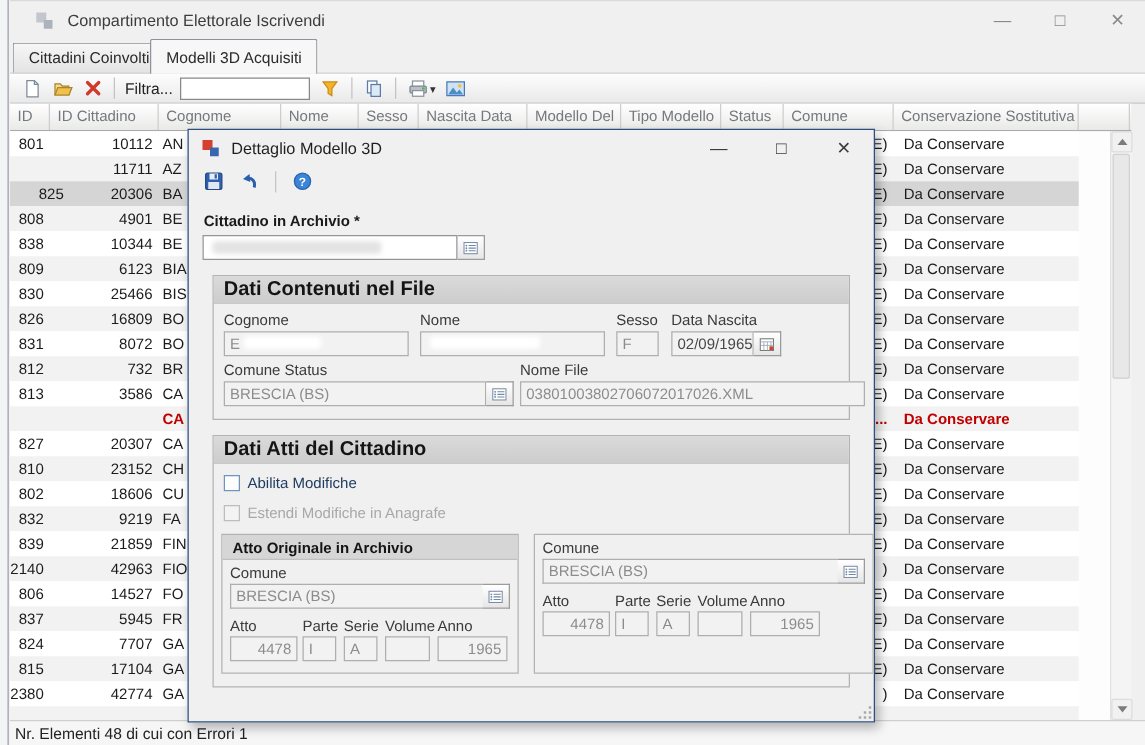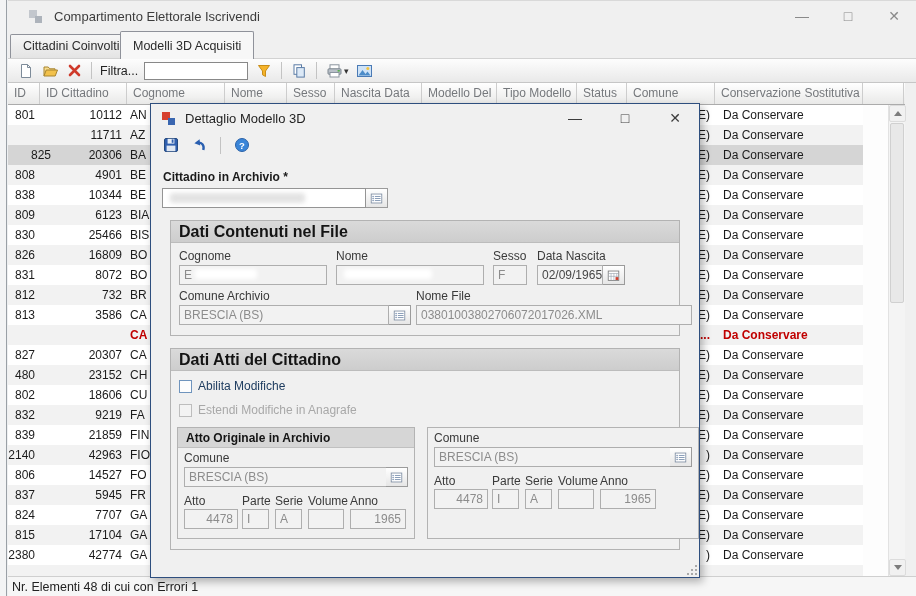--- a/index.html
+++ b/index.html
@@ -307,21 +307,21 @@
           <div class="cell" style="left: 707px; width: 148px; padding: 0px 0px 0px 8px;">Da Conservare</div>
         </div>
         <div class="grow">
           <div class="cell r" style="left: 0px; width: 32px; padding: 0px 5px 0px 0px;">827</div>
           <div class="cell r" style="left: 32px; width: 87px; padding: 0px 5px 0px 0px;">20307</div>
           <div class="cell" style="left: 119px; width: 98px; padding: 0px 0px 0px 3px;">CA</div>
           <div class="cell r" style="left: 619px; width: 88px; padding: 0px 5px 0px 0px;">E)</div>
           <div class="cell" style="left: 707px; width: 148px; padding: 0px 0px 0px 8px;">Da Conservare</div>
         </div>
         <div class="grow alt">
-          <div class="cell r" style="left: 0px; width: 32px; padding: 0px 5px 0px 0px;">480</div>
+          <div class="cell r" style="left: 0px; width: 32px; padding: 0px 5px 0px 0px;">810</div>
           <div class="cell r" style="left: 32px; width: 87px; padding: 0px 5px 0px 0px;">23152</div>
           <div class="cell" style="left: 119px; width: 98px; padding: 0px 0px 0px 3px;">CH</div>
           <div class="cell r" style="left: 619px; width: 88px; padding: 0px 5px 0px 0px;">E)</div>
           <div class="cell" style="left: 707px; width: 148px; padding: 0px 0px 0px 8px;">Da Conservare</div>
         </div>
         <div class="grow">
           <div class="cell r" style="left: 0px; width: 32px; padding: 0px 5px 0px 0px;">802</div>
           <div class="cell r" style="left: 32px; width: 87px; padding: 0px 5px 0px 0px;">18606</div>
           <div class="cell" style="left: 119px; width: 98px; padding: 0px 0px 0px 3px;">CU</div>
           <div class="cell r" style="left: 619px; width: 88px; padding: 0px 5px 0px 0px;">E)</div>
@@ -480,21 +480,21 @@
           <span class="flabel" style="left:366px;top:6px;">Data Nascita</span>
           <div class="fld dark afld" style="left:366px;top:22px;width:66px;">02/09/1965</div>
           <span class="mini-btn afld" style="left:432px;top:22px;">
             <svg width="13" height="13" viewBox="0 0 16 16">
               <rect x="1.5" y="2.5" width="13" height="11.5" fill="#fff" stroke="#777"></rect>
               <path d="M1.5 5.5 H14.5 M5 5.5 V14 M8.5 5.5 V14 M12 5.5 V14 M1.5 9 H14.5" stroke="#9aa4ae" stroke-width=".8"></path>
               <rect x="10.5" y="10" width="3.5" height="3.5" fill="#d0402e"></rect>
             </svg>
           </span>
 
-          <span class="flabel" style="left:8px;top:46px;">Comune Archivio</span>
+          <span class="flabel" style="left:8px;top:46px;">Comune Status</span>
           <div class="fld afld" style="left:8px;top:62px;width:210px;">BRESCIA (BS)</div>
           <span class="mini-btn afld" style="left:218px;top:62px;">
             <svg width="13" height="13" viewBox="0 0 16 16">
               <rect x="1.5" y="2.5" width="13" height="11" fill="#fff" stroke="#7a8aa0"></rect>
               <circle cx="3.8" cy="5.5" r=".9" fill="#6f87a8"></circle>
                 <circle cx="3.8" cy="8" r=".9" fill="#6f87a8"></circle>
                 <circle cx="3.8" cy="10.5" r=".9" fill="#6f87a8"></circle>
               <path d="M6 5.5 H13 M6 8 H13 M6 10.5 H13" stroke="#6f87a8"></path>
             </svg>
           </span>

